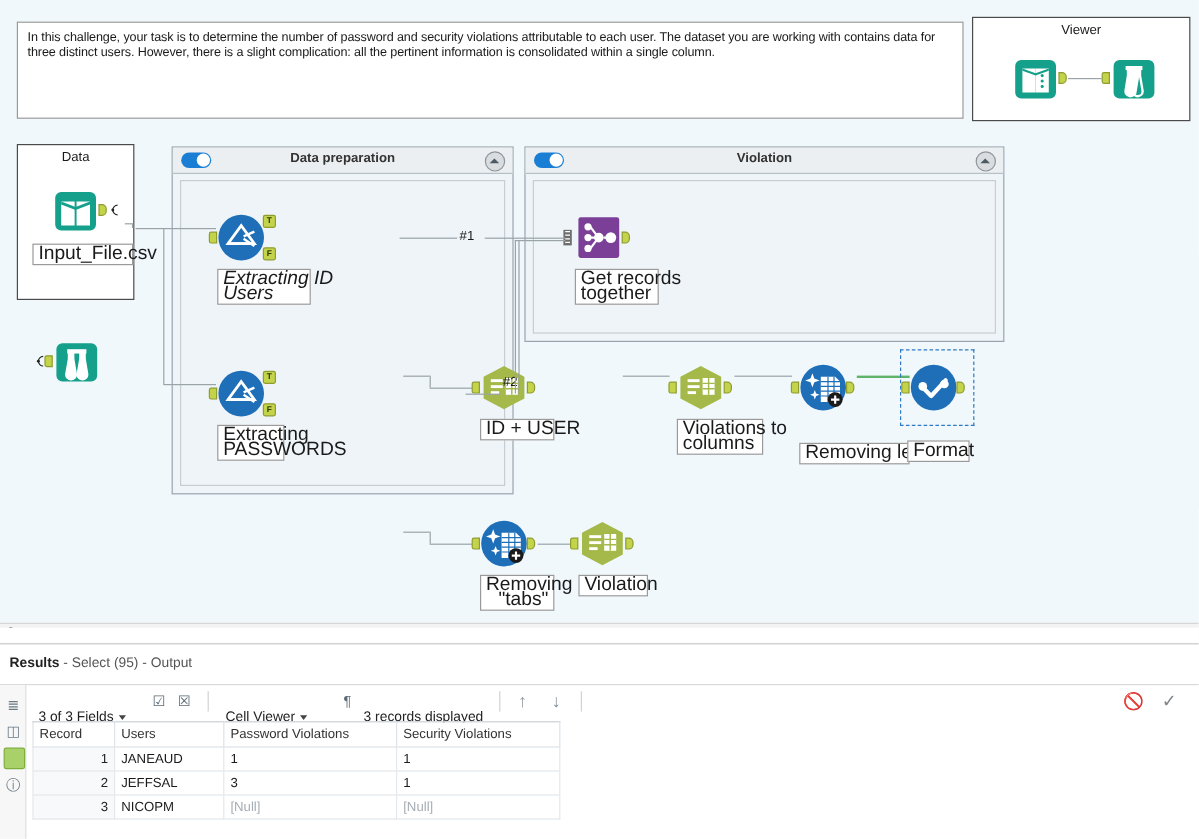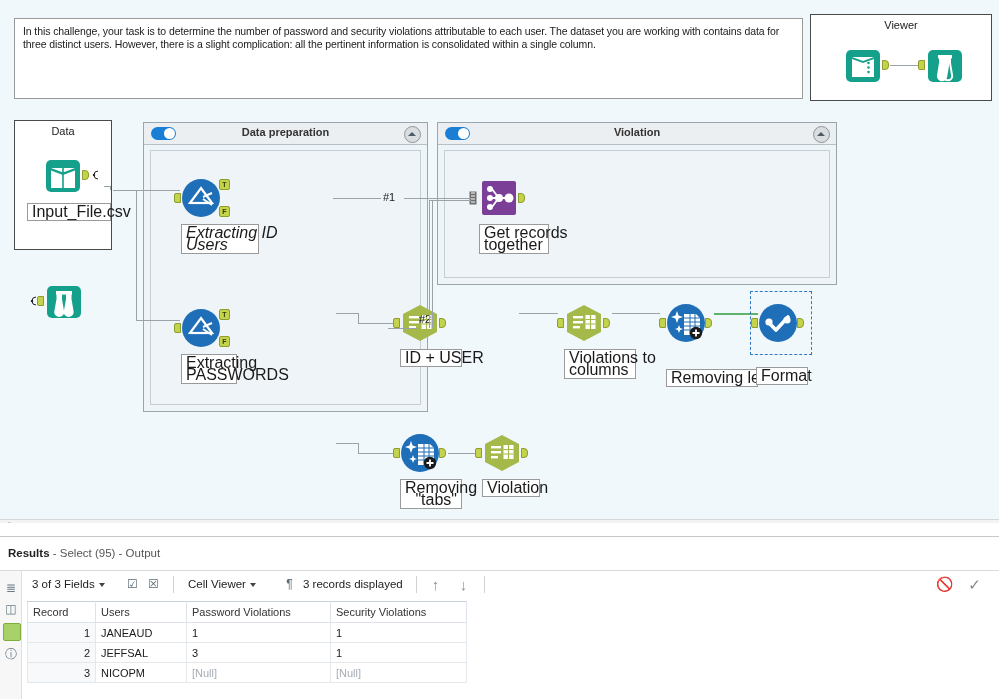--- a/index.html
+++ b/index.html
@@ -123,21 +123,21 @@
   #results-title b{color:#222;font-weight:bold;}
   #res-divider{position:absolute;left:0;top:33px;width:999px;height:1px;background:#dadada;}
   #res-sidebar{
     position:absolute;left:0;top:34px;width:21px;bottom:0;
     background:#f7f7f7;border-right:1px solid #e0e0e0;
   }
   .sb-icon{position:absolute;left:3px;width:16px;height:16px;color:#6b7b86;
     font-size:12px;text-align:center;line-height:16px;}
   .sb-icon.active{background:#a8d16a;border:1px solid #7fae3c;border-radius:2px;}
   #res-toolbar{position:absolute;left:22px;top:34px;right:0;height:29px;}
-  .tb-item{position:absolute;top:7px;font-size:11.5px;color:#222;white-space:nowrap;}
+  .tb-item{position:absolute;top:21px;font-size:11.5px;color:#222;white-space:nowrap;}
   .tb-sep{position:absolute;top:5px;width:1px;height:17px;background:#d2d2d2;}
   .tb-icon{position:absolute;top:6px;width:15px;height:15px;
     font-size:12px;color:#5b6b76;text-align:center;line-height:15px;}
   .caret{display:inline-block;margin-left:4px;
     border-left:3.5px solid transparent;border-right:3.5px solid transparent;
     border-top:4px solid #444;vertical-align:middle;}
   
   #res-table{position:absolute;left:27px;top:64px;border-collapse:collapse;
     font-size:11px;}
   #res-table th{

